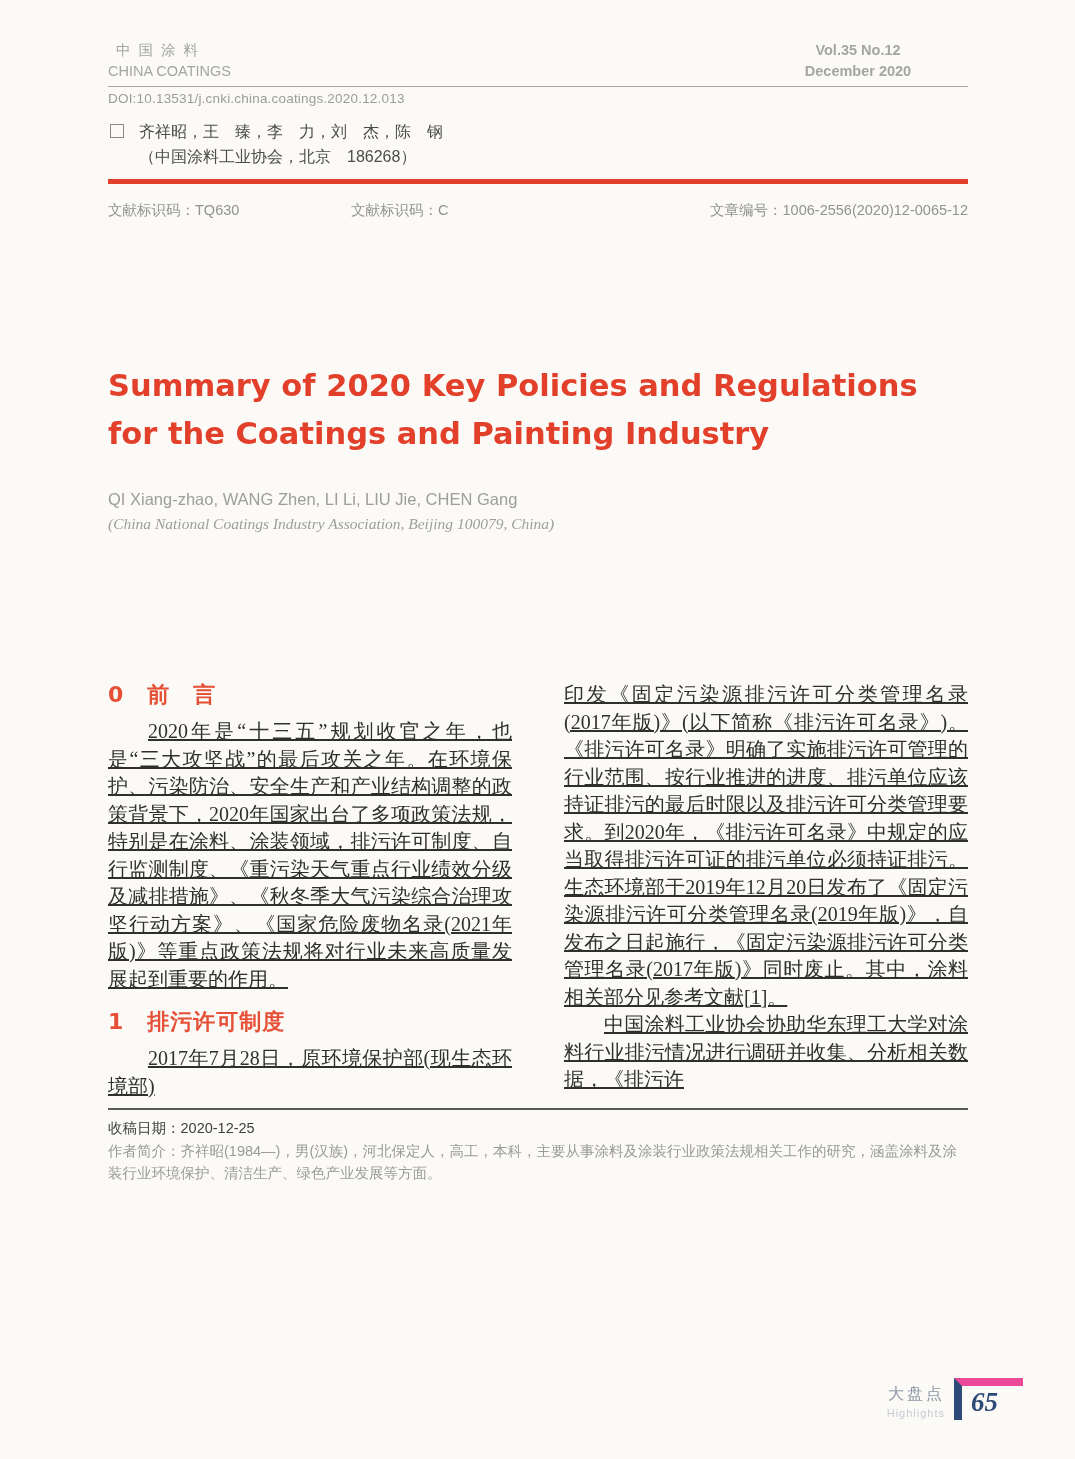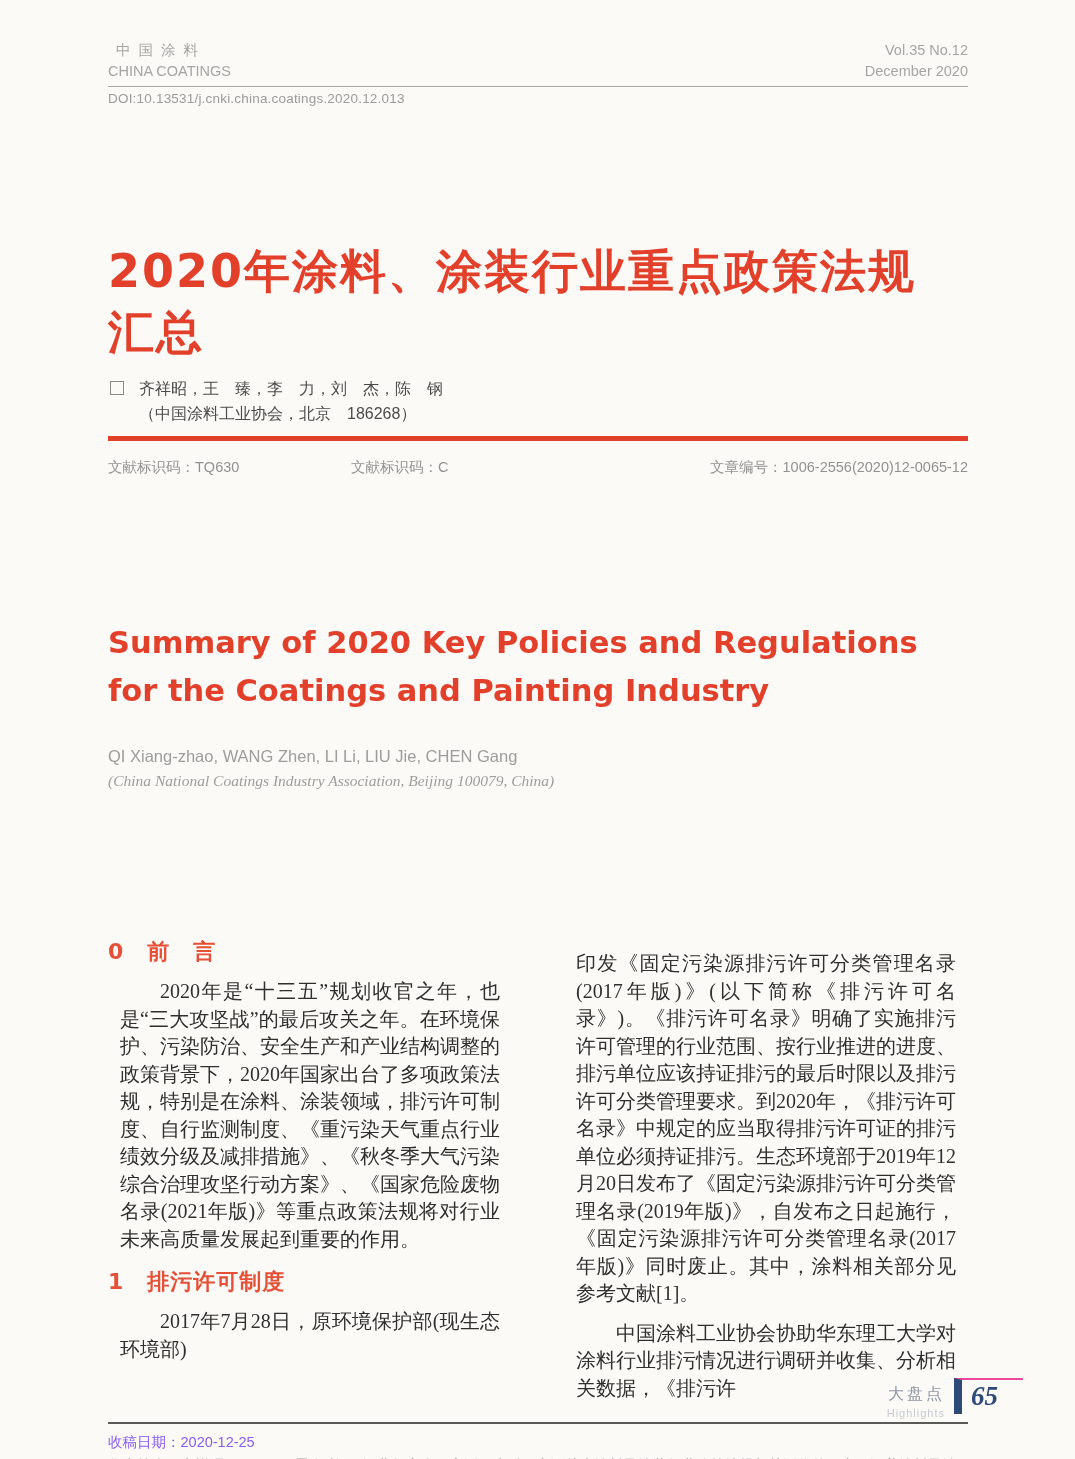--- a/index.html
+++ b/index.html
@@ -16,21 +16,21 @@
     padding:40px 107px 0 108px;
     overflow:hidden;
     color:#333;
   }
   
   .jheader{
     display:flex;justify-content:space-between;align-items:flex-start;
     font-size:14.5px;line-height:21px;color:#a5a5a3;
   }
   .jh-left,.jh-right{width:220px;}
-  .jh-right{text-align:right;}
+  .jh-right{text-align:center;font-weight:bold;}
   .jh-center{}
   .jh-cn{letter-spacing:8px;text-indent:8px;}
   .header-rule{border:none;border-top:1.5px solid #a8a8a6;margin:4px 0 0 0;}
   .doi{margin-top:4px;font-size:13.5px;color:#9b9b99;letter-spacing:0.2px;}
   
   .cn-title{
     margin:135px 0 0 0;
     width:845px;
     font-size:46px;line-height:61px;
     font-weight:900;
@@ -72,46 +72,46 @@
     font-style:italic;
     font-family:"Liberation Serif","DejaVu Serif",serif;
   }
   
   .columns{
     display:flex;gap:52px;
     margin-top:148px;
     font-family:"Liberation Serif","DejaVu Serif",serif;
   }
   .col{width:414px;font-size:20px;line-height:27.5px;text-align:justify;color:#2f2f2d;}
-  .col p{margin:12px;}
+  .col p{margin:0;text-decoration:underline;}
   .col p.indent{text-indent:2em;}
   .sec-heading{
     margin:0 0 9px 0;
     font-size:22px;line-height:28px;
     font-weight:bold;color:#e65037;
     font-family:"DejaVu Sans","Liberation Sans",sans-serif;
     letter-spacing:1px;
   }
   .sec-heading.second{margin-top:15px;}
   
   .footer-rule{border:none;border-top:2px solid #5a5a58;margin:8px 0 0 0;}
   .footnote{margin-top:7px;font-size:14.5px;line-height:22.5px;color:#9a9a98;}
-  .footnote .received{color:#8b5cf6;}
+  .footnote .received{color:#404040;}
   
   .corner{
     position:absolute;top:1378px;right:52px;
     display:flex;align-items:flex-start;justify-content:space-between;
   }
   .corner-labels{text-align:right;margin-right:9px;margin-top:6px;}
   .corner-cn{font-size:16px;letter-spacing:3px;color:#8e97a7;}
   .corner-en{font-size:11px;color:#c6cbd3;margin-top:2px;letter-spacing:1px;}
   .corner-bracket{
     width:52px;height:33px;
     border-left:8px solid #2d4a78;
-    border-top:2px solid #ec4899;
+    border-top:8px solid #ec4899;
     padding:1px 0 0 9px;
   }
   .corner-num{
     font-size:27px;font-weight:bold;font-style:italic;
     color:#2d4a78;
     font-family:"Liberation Serif","DejaVu Serif",serif;
   }
 </style>
 </head>
 <body>
@@ -126,21 +126,20 @@
     <div class="jh-right">
       <div>Vol.35  No.12</div>
       <div>December 2020</div>
     </div>
   </header>
 
   <hr class="header-rule">
 
   <div class="doi">DOI:10.13531/j.cnki.china.coatings.2020.12.013</div>
 
-  <h1 class="cn-title">2020年涂料、涂装行业重点政策法规汇总</h1>
 
   <div class="authors-row">
     <span class="author-square"></span>
     <div>
       <div>齐祥昭，王　臻，李　力，刘　杰，陈　钢</div>
       <div>（中国涂料工业协会，北京　186268）</div>
     </div>
   </div>
 
   <div class="red-rule"></div>

